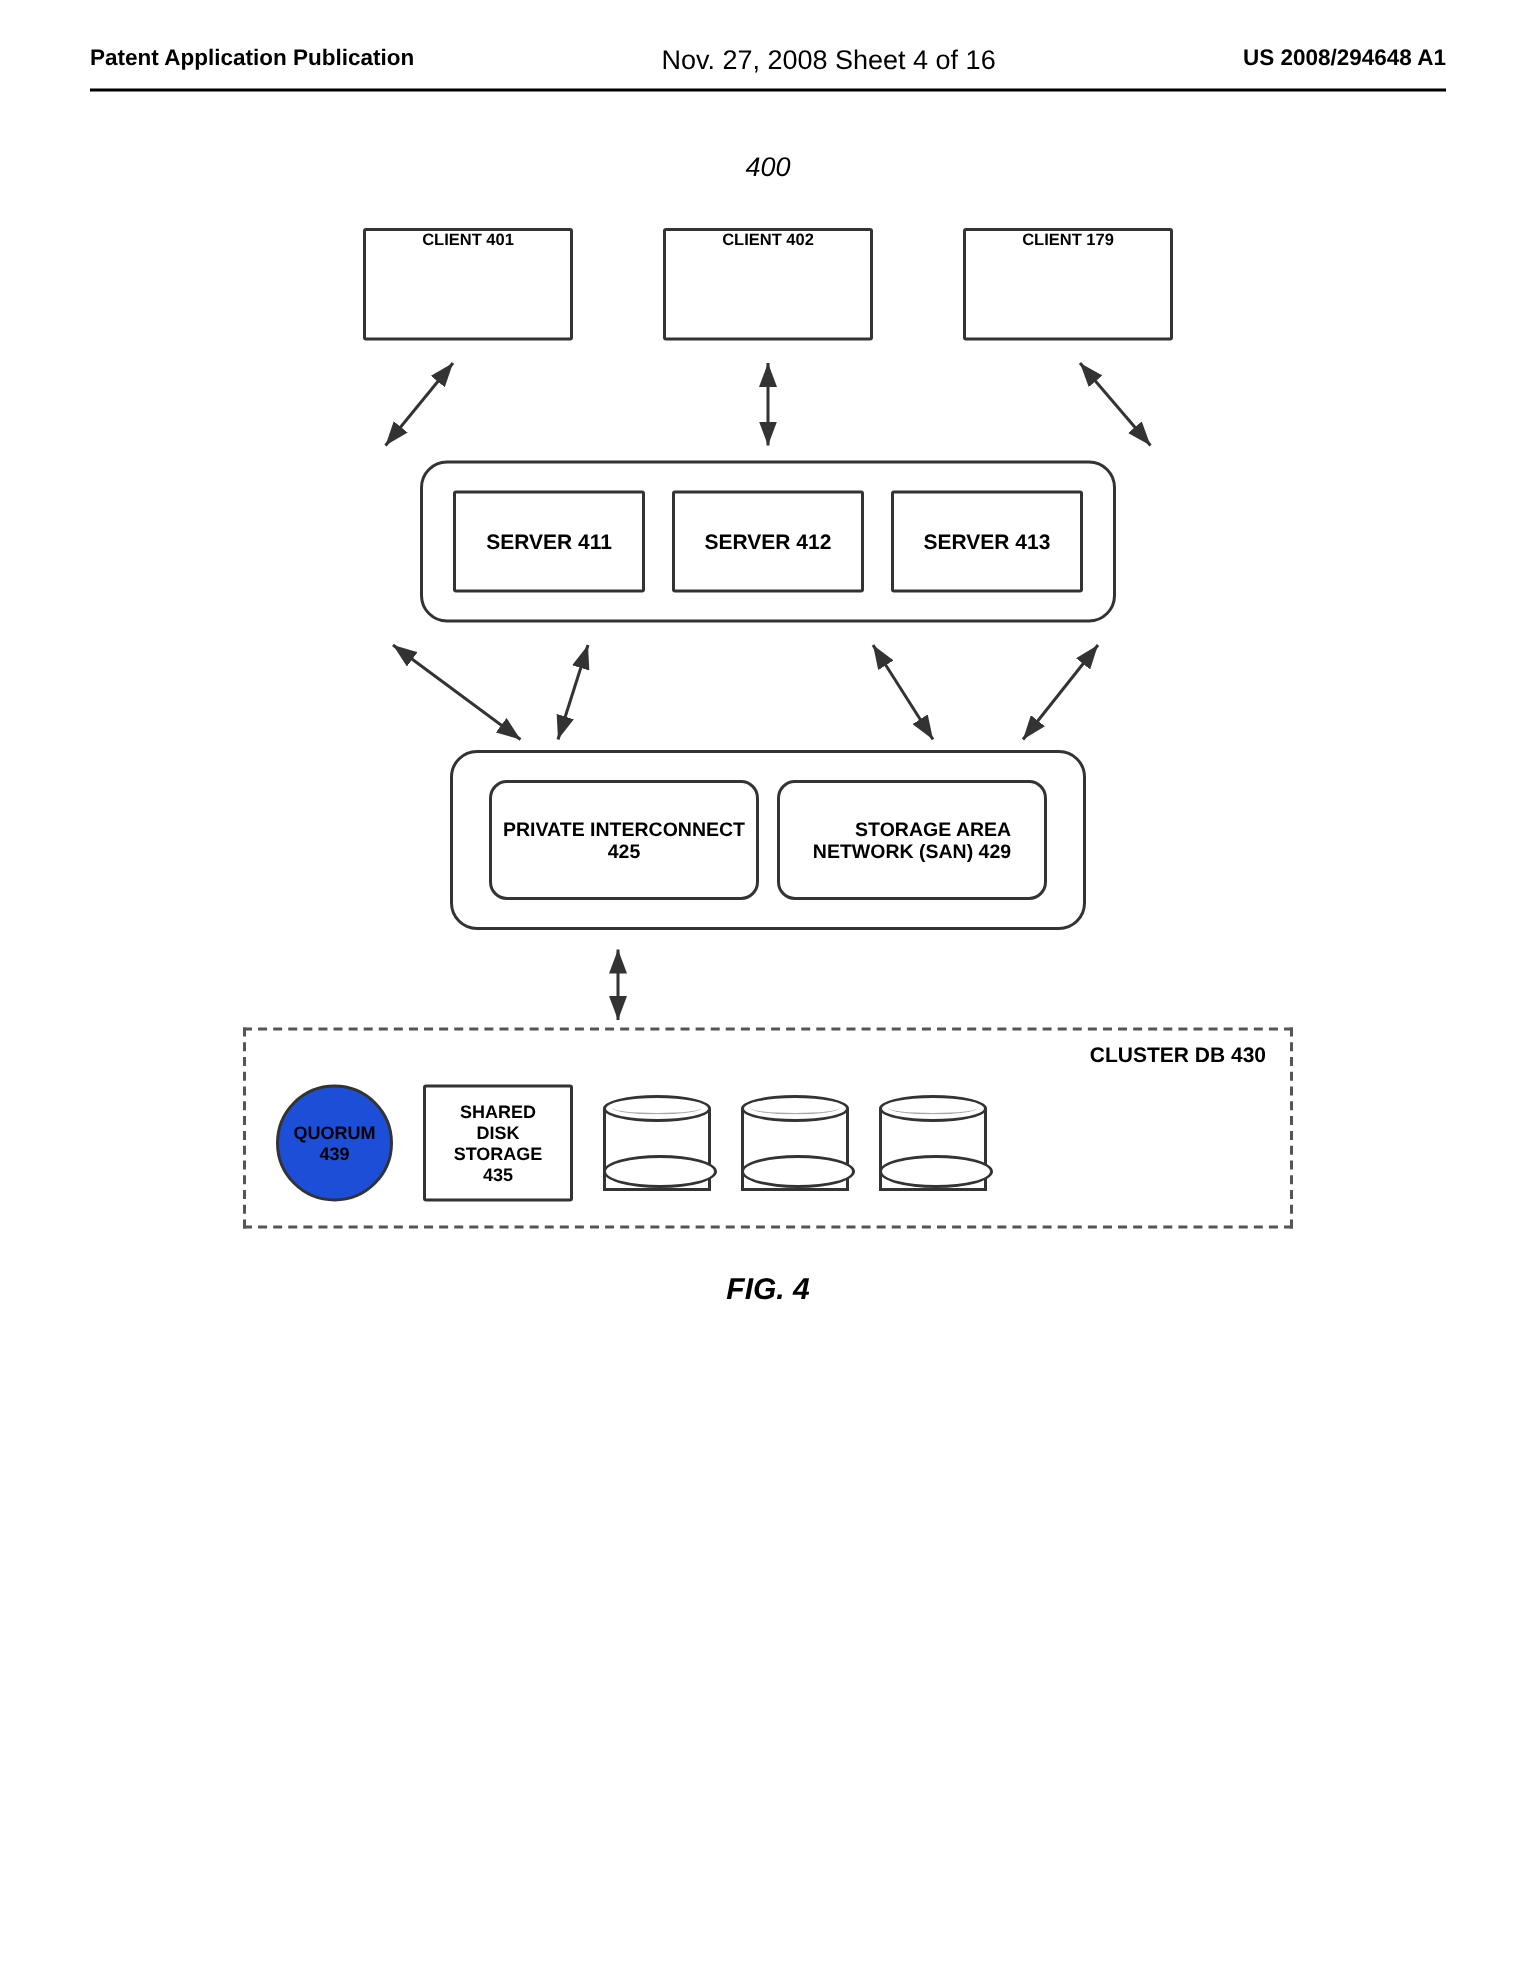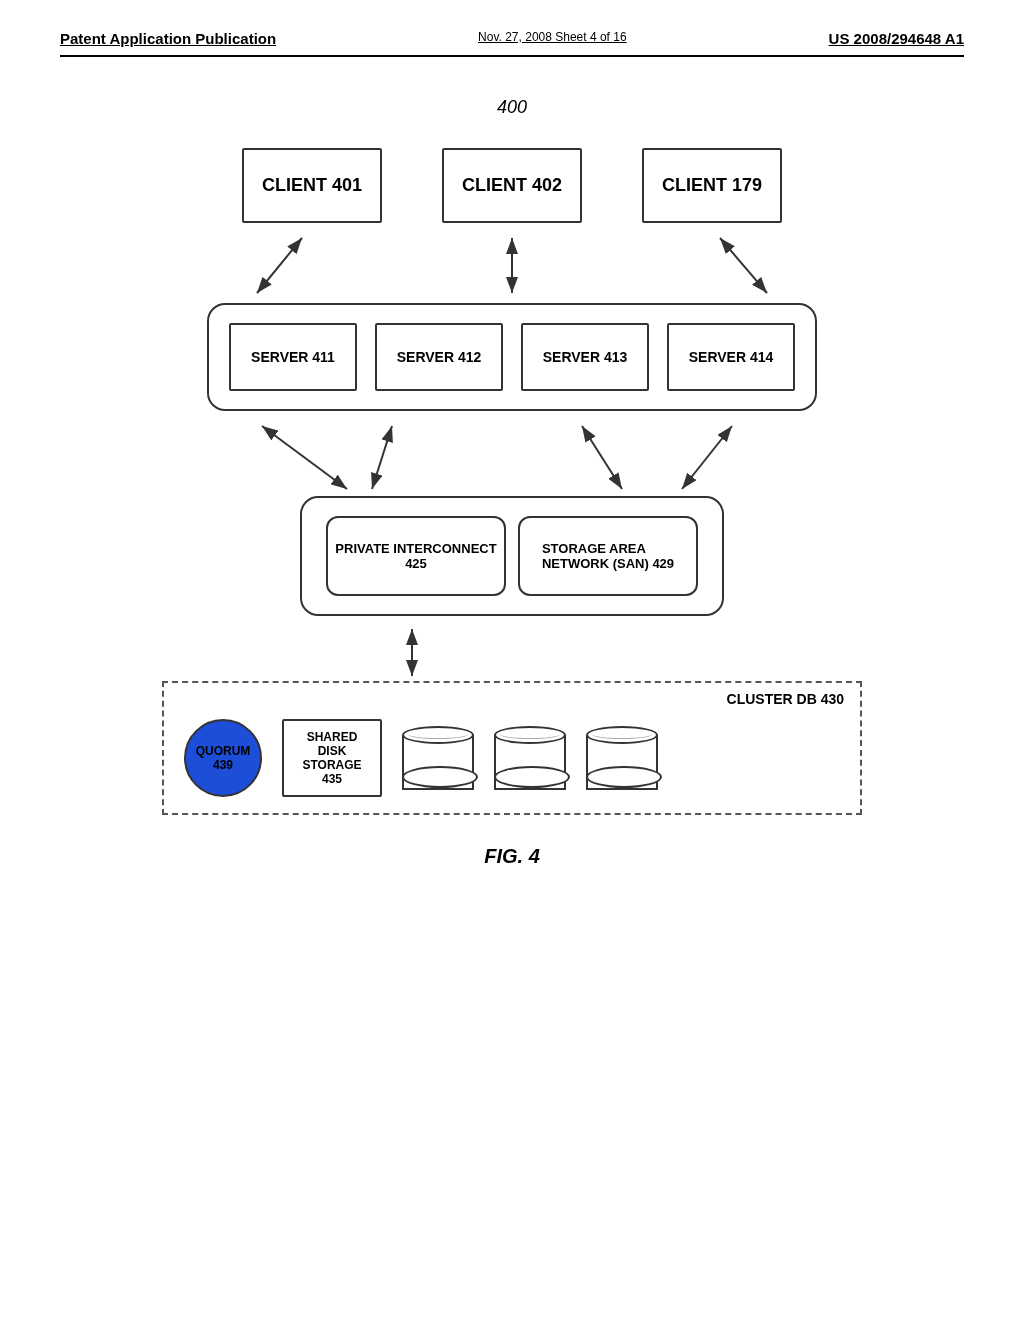--- a/index.html
+++ b/index.html
@@ -19,28 +19,27 @@
     }
 
     
     .patent-header {
       display: flex;
       justify-content: space-between;
       align-items: flex-start;
       border-bottom: 2px solid #000;
       padding-bottom: 8px;
       margin-bottom: 40px;
-      text-decoration: underline;
     }
     .patent-header .left {
       font-size: 15px;
       font-weight: bold;
     }
     .patent-header .center {
-      font-size: 12px;
+      font-size: 18px;
       text-align: left;
     }
     .patent-header .right {
       font-size: 15px;
       font-weight: bold;
     }
 
     
     .diagram-container {
       display: flex;
@@ -62,23 +61,22 @@
       justify-content: center;
       gap: 60px;
       margin-bottom: 10px;
     }
 
     .client-box {
       border: 2px solid #333;
       width: 140px;
       height: 75px;
       display: flex;
-      align-items: center;
-      justify-content: center;
-      font-size: 18px;
+      justify-content: center;
+      font-size: 11px;
       font-weight: bold;
       background: #fff;
       border-radius: 2px;
     }
 
     
     .arrows-clients-servers {
       position: relative;
       width: 700px;
       height: 70px;
@@ -315,23 +313,20 @@
     <div class="servers-group">
       <div class="server-box">
         <span>SERVER 411</span>
       </div>
       <div class="server-box">
         <span>SERVER 412</span>
       </div>
       <div class="server-box">
         <span>SERVER 413</span>
       </div>
-      <div class="server-box">
-        <span>SERVER 414</span>
-      </div>
     </div>
 
     <div class="arrows-servers-inter">
       <svg class="arrows" viewBox="0 0 700 75" xmlns="http://www.w3.org/2000/svg">
         <defs>
           <marker id="ah2" markerWidth="8" markerHeight="6" refX="8" refY="3" orient="auto">
             <polygon points="0 0, 8 3, 0 6" fill="#333"></polygon>
           </marker>
           <marker id="ah2r" markerWidth="8" markerHeight="6" refX="0" refY="3" orient="auto">
             <polygon points="8 0, 0 3, 8 6" fill="#333"></polygon>
@@ -347,21 +342,21 @@
         <line x1="570" y1="5" x2="520" y2="68" stroke="#333" stroke-width="2" marker-end="url(#ah2)" marker-start="url(#ah2r)"></line>
       </svg>
     </div>
 
     <div class="interconnect-group">
       <div class="interconnect-box">
         <span style="white-space:pre-line; text-align:center;">PRIVATE INTERCONNECT
 425</span>
       </div>
       <div class="interconnect-box">
-        <span style="white-space:pre-line; text-align:left;">STORAGE AREA
+        <span style="white-space:pre-line; text-align:right;">STORAGE AREA
 NETWORK (SAN) 429</span>
       </div>
     </div>
 
     <div class="arrows-inter-cluster">
       <svg class="arrows" viewBox="0 0 700 55" xmlns="http://www.w3.org/2000/svg">
         <defs>
           <marker id="ah3" markerWidth="8" markerHeight="6" refX="8" refY="3" orient="auto">
             <polygon points="0 0, 8 3, 0 6" fill="#333"></polygon>
           </marker>

